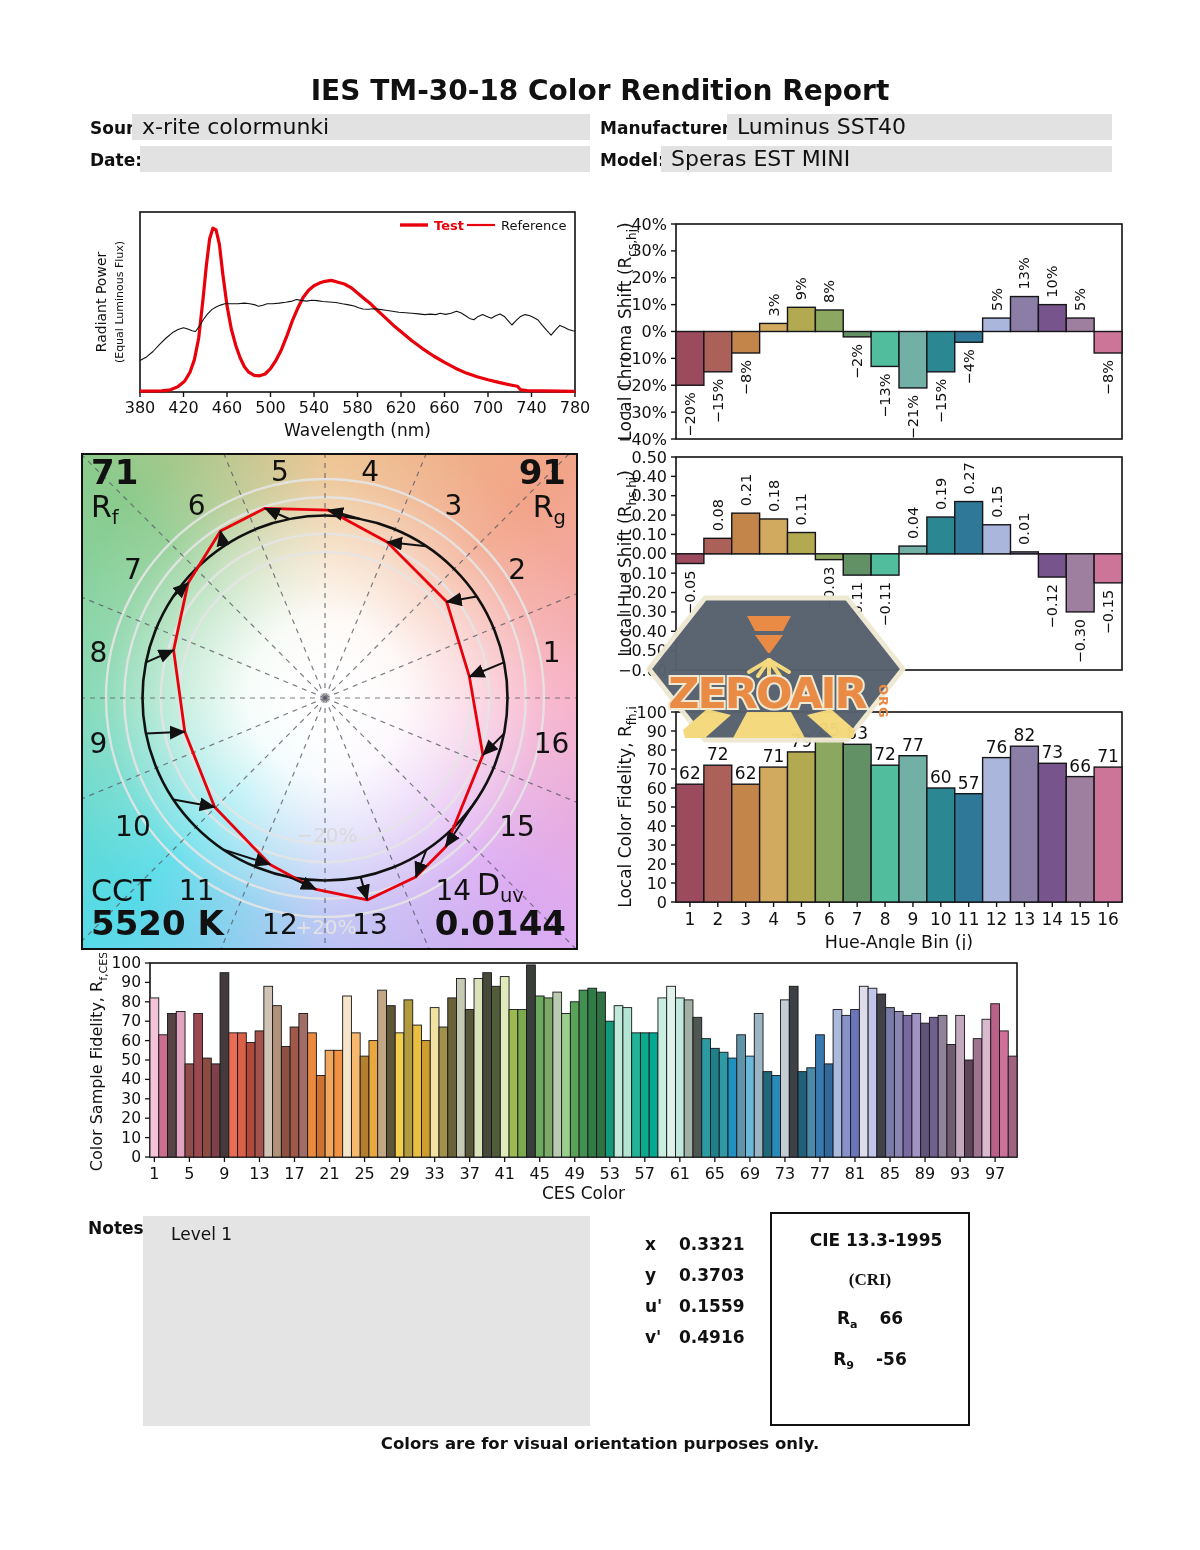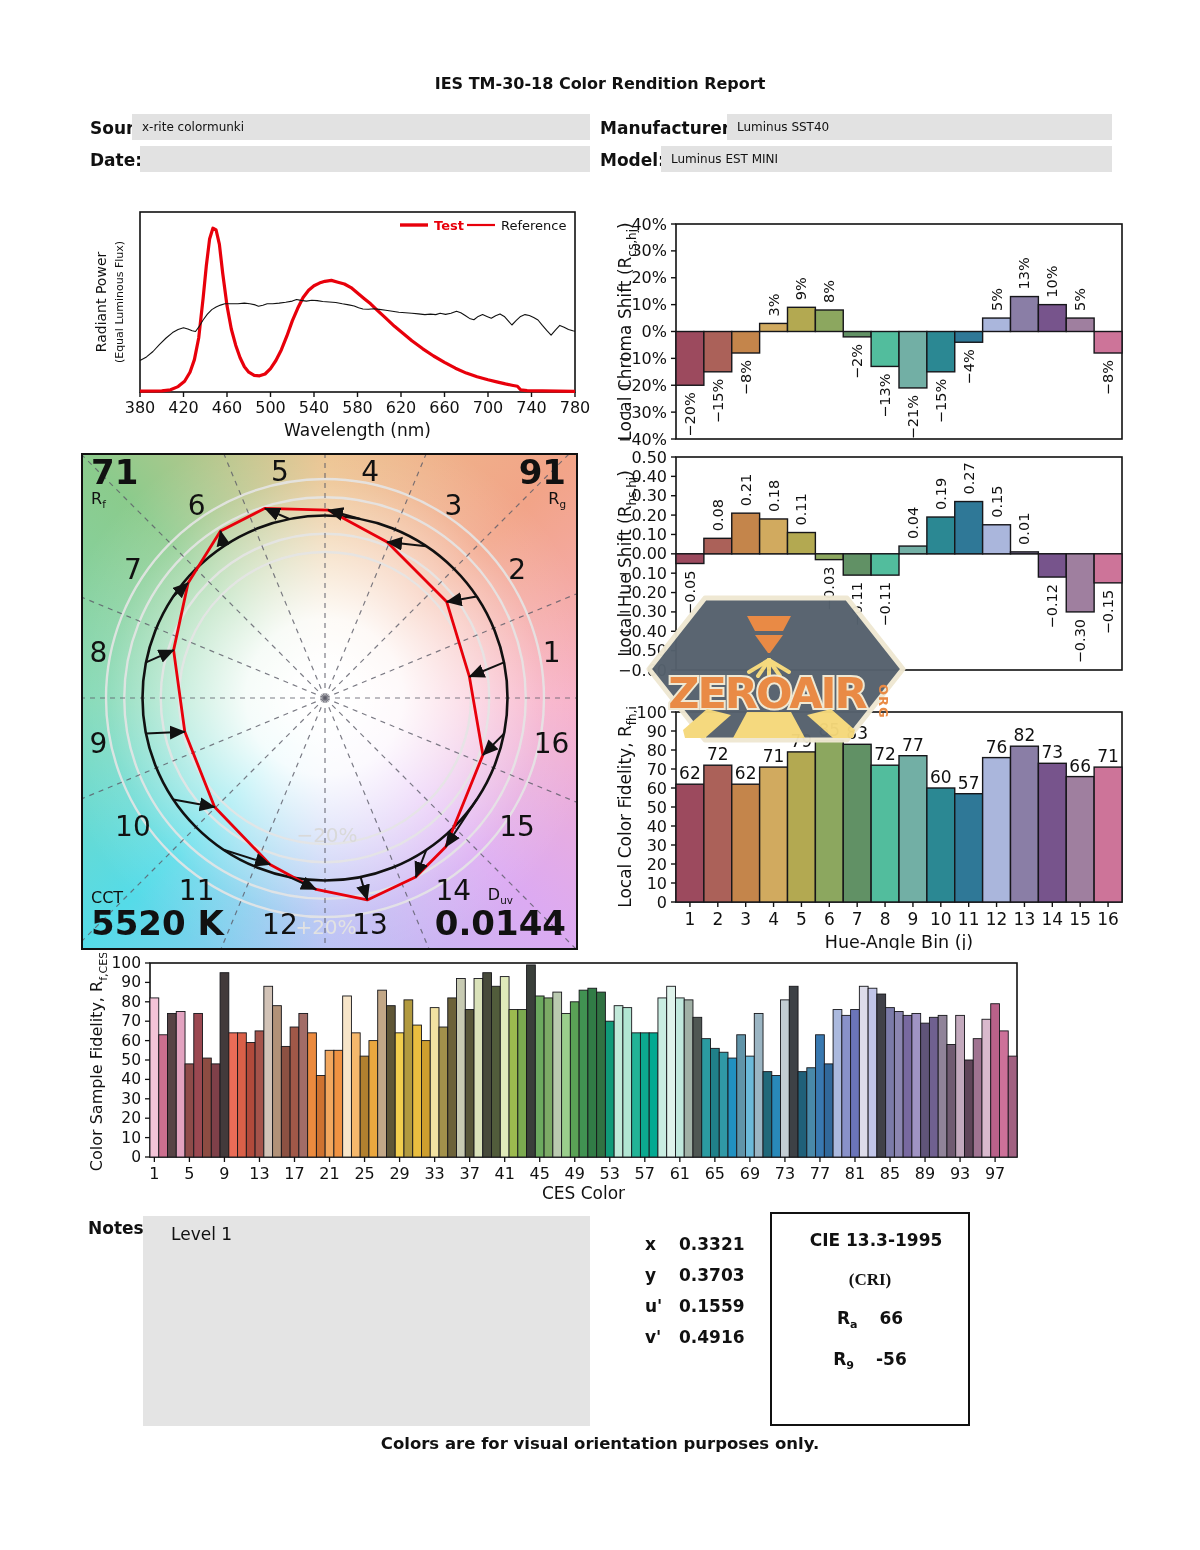--- a/index.html
+++ b/index.html
@@ -1,30 +1,30 @@
 <!DOCTYPE html>
 <html><head>
 <meta charset="utf-8">
 <style>
   html,body{margin:0;padding:0;background:#fff;}
   body{font-family:"DejaVu Sans","Liberation Sans",sans-serif;color:#111;}
   .page{position:relative;width:1200px;height:1550px;background:#fff;overflow:hidden;}
   .abs{position:absolute;}
-  .title{left:0;top:74px;width:1200px;text-align:center;font-size:16px;font-weight:bold;}
+  .title{left:0;top:74px;width:1200px;text-align:center;font-size:28px;font-weight:bold;}
   .hlabel{font-size:17px;font-weight:bold;}
-  .gbox{background:#e2e2e2;height:26px;font-size:12px;line-height:26px;padding-left:10px;box-sizing:border-box;white-space:nowrap;}
+  .gbox{background:#e2e2e2;height:26px;font-size:22px;line-height:26px;padding-left:10px;box-sizing:border-box;white-space:nowrap;}
   .cvg{left:81px;top:453px;width:497px;height:497px;border:2px solid #111;box-sizing:border-box;}
   .cvg-bg{position:absolute;left:0;top:0;width:100%;height:100%;
     background:
       radial-gradient(circle at 49% 49%, #ffffff 8%, rgba(255,255,255,0.93) 22%, rgba(255,255,255,0.55) 42%, rgba(255,255,255,0.12) 62%, rgba(255,255,255,0) 78%),
       conic-gradient(from 0deg at 50% 50%, #ecc18c 0deg, #f2a488 45deg, #f7b0c8 90deg, #dcaaf2 135deg, #b9c0f4 180deg, #55dbe8 225deg, #7fd8b4 270deg, #8bcb8c 315deg, #ecc18c 360deg);}
   .cvg-svg{position:absolute;left:0;top:0;}
   .corner{position:absolute;line-height:1.05;}
   .corner .big{font-size:34px;font-weight:bold;}
-  .corner .mid{font-size:16px;margin-top:41px;}
+  .corner .mid{font-size:30px;margin-top:41px;}
   sub{font-size:65%;}
   .notes-label{font-size:17px;font-weight:bold;}
   .notes-box{background:#e4e4e4;width:447px;height:210px;font-size:17px;padding:8px 0 0 28px;box-sizing:border-box;}
   .chrow{display:flex;width:110px;font-size:17px;font-weight:bold;margin-bottom:11px;}
   .chrow .cl{width:34px;}
   .cribox{width:200px;height:214px;border:2px solid #111;box-sizing:border-box;text-align:center;}
   .crititle{font-size:17px;font-weight:bold;margin-top:16px;margin-left:12px;}
   .crisub{font-size:17px;font-weight:bold;margin-top:20px;font-family:Liberation Serif, serif;}
   .crirow{font-size:17px;font-weight:bold;margin-top:18px;}
   .crirow .crival{margin-left:22px;}
@@ -39,21 +39,21 @@
   <div class="abs title">IES TM-30-18 Color Rendition Report</div>
 
   <div class="abs hlabel" style="left:90px;top:118px;">Source:</div>
   <div class="abs gbox" style="left:132px;top:114px;width:458px;"><span>x-rite colormunki</span></div>
   <div class="abs hlabel" style="left:600px;top:118px;">Manufacturer:</div>
   <div class="abs gbox" style="left:727px;top:114px;width:385px;"><span>Luminus SST40</span></div>
 
   <div class="abs hlabel" style="left:90px;top:150px;">Date:</div>
   <div class="abs gbox" style="left:140px;top:146px;width:450px;"><span></span></div>
   <div class="abs hlabel" style="left:600px;top:150px;">Model:</div>
-  <div class="abs gbox" style="left:661px;top:146px;width:451px;"><span>Luminus EST MINI</span></div>
+  <div class="abs gbox" style="left:661px;top:146px;width:451px;"><span>Speras EST MINI</span></div>
 
   <div class="abs" id="spd" style="left:85px;top:195px;width:505px;height:250px;"><svg width="505" height="250">
         <rect x="55" y="17" width="435" height="180" fill="none" stroke="#111" stroke-width="1.6"></rect>
         <line x1="55" y1="197" x2="55" y2="202" stroke="#111" stroke-width="1.4"></line>
         <text x="55" y="218" font-size="16" text-anchor="middle" fill="#111">380</text>
         <line x1="98.5" y1="197" x2="98.5" y2="202" stroke="#111" stroke-width="1.4"></line>
         <text x="98.5" y="218" font-size="16" text-anchor="middle" fill="#111">420</text>
         <line x1="142" y1="197" x2="142" y2="202" stroke="#111" stroke-width="1.4"></line>
         <text x="142" y="218" font-size="16" text-anchor="middle" fill="#111">460</text>
         <line x1="185.5" y1="197" x2="185.5" y2="202" stroke="#111" stroke-width="1.4"></line>

